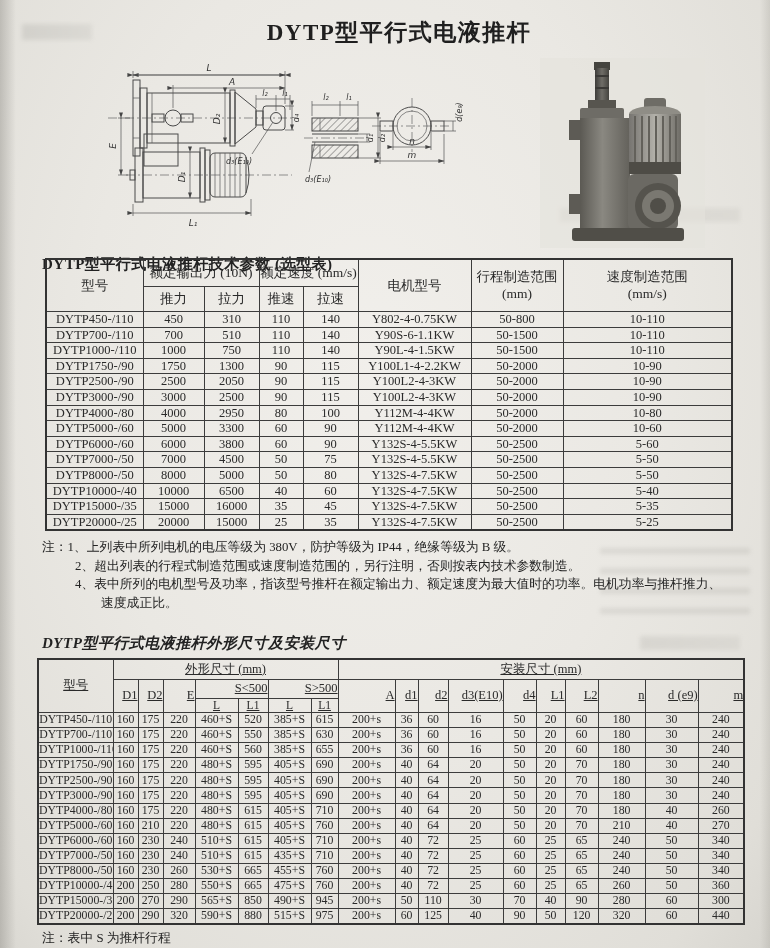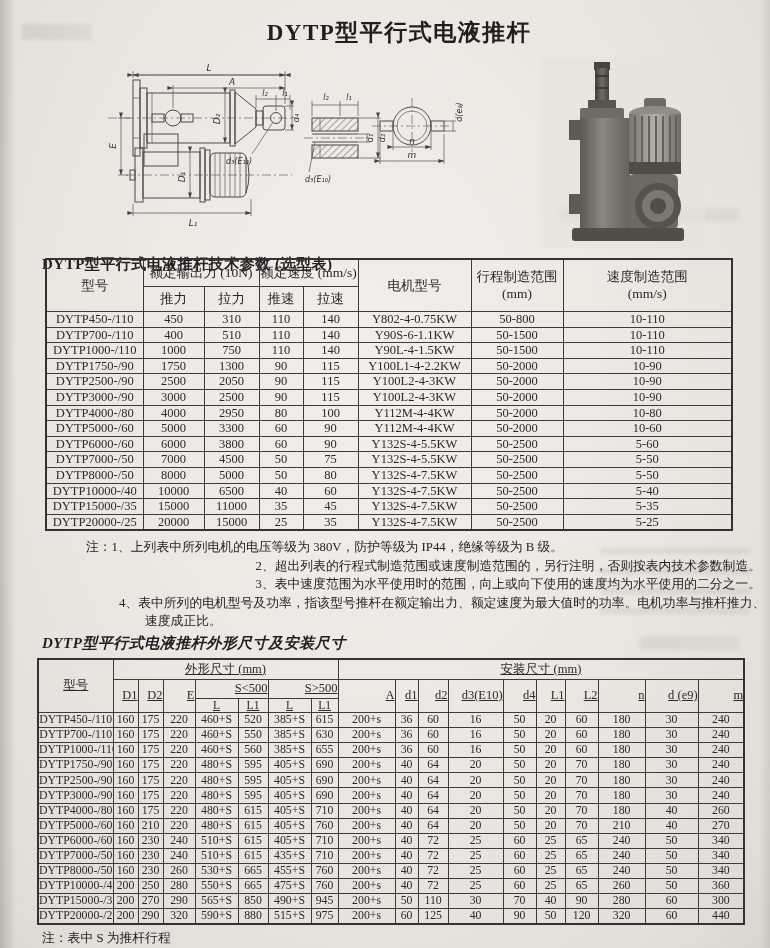--- a/index.html
+++ b/index.html
@@ -31,23 +31,23 @@
   #t1 td{height:14.6px;font-size:12.5px;line-height:1;}
   #t1 th span{display:block;line-height:1.2;}
 
   #t2{left:37px;top:658px;width:706px;}
   #t2 th{font-size:12.5px;line-height:1.1;text-decoration:underline;}
   #t2 thead tr:nth-child(1) th{height:19px;}
   #t2 thead tr:nth-child(2) th{height:18px;text-align:right;}
   #t2 thead tr:nth-child(3) th{height:13px;font-size:11.5px;}
   #t2 td{height:14.1px;font-size:11.8px;line-height:1;}
 
-  .notes{position:absolute;left:42px;top:538px;width:675px;font-size:12.8px;line-height:18.6px;color:#242424;margin-left:44px;}
+  .notes{position:absolute;left:42px;top:538px;width:675px;font-size:12.8px;line-height:18.6px;color:#242424;}
   .notes .nl{white-space:nowrap;}
-  .notes .ind{padding-left:33px;text-align:right;}
+  .notes .ind{padding-left:33px;}
   .notes .ind2{padding-left:59px;}
   .foot-note{position:absolute;left:42px;top:930px;font-size:12.8px;color:#242424;}
 
   .fig{position:absolute;}
   svg text{font-family:"DejaVu Sans","Liberation Sans",sans-serif;font-size:9px;
     font-style:italic;fill:#333;text-anchor:middle;}
   svg .ln{stroke:#4a4a4a;stroke-width:1;fill:none;}
   svg .thin{stroke:#5a5a5a;stroke-width:.7;fill:none;}
   svg .cl{stroke:#666;stroke-width:.7;fill:none;stroke-dasharray:9 3 2 3;}
   svg .dim{stroke:#555;stroke-width:.7;fill:none;}
@@ -318,21 +318,21 @@
           <td>450</td>
           <td>310</td>
           <td>110</td>
           <td>140</td>
           <td>Y802-4-0.75KW</td>
           <td>50-800</td>
           <td>10-110</td>
         </tr>
         <tr>
           <td>DYTP700-/110</td>
-          <td>400</td>
+          <td>700</td>
           <td>510</td>
           <td>110</td>
           <td>140</td>
           <td>Y90S-6-1.1KW</td>
           <td>50-1500</td>
           <td>10-110</td>
         </tr>
         <tr>
           <td>DYTP1000-/110</td>
           <td>1000</td>
@@ -429,21 +429,21 @@
           <td>6500</td>
           <td>40</td>
           <td>60</td>
           <td>Y132S-4-7.5KW</td>
           <td>50-2500</td>
           <td>5-40</td>
         </tr>
         <tr>
           <td>DYTP15000-/35</td>
           <td>15000</td>
-          <td>11000</td>
+          <td>16000</td>
           <td>35</td>
           <td>45</td>
           <td>Y132S-4-7.5KW</td>
           <td>50-2500</td>
           <td>5-35</td>
         </tr>
         <tr>
           <td>DYTP20000-/25</td>
           <td>20000</td>
           <td>15000</td>
@@ -452,21 +452,20 @@
           <td>Y132S-4-7.5KW</td>
           <td>50-2500</td>
           <td>5-25</td>
         </tr>
       </tbody>
   </table>
 
   <div class="notes">
     <div class="nl">注：1、上列表中所列电机的电压等级为 380V，防护等级为 IP44，绝缘等级为 B 级。</div>
     <div class="nl ind">2、超出列表的行程式制造范围或速度制造范围的，另行注明，否则按表内技术参数制造。</div>
-    <div class="nl ind">3、表中速度范围为水平使用时的范围，向上或向下使用的速度均为水平使用的二分之一。</div>
     <div class="nl ind">4、表中所列的电机型号及功率，指该型号推杆在额定输出力、额定速度为最大值时的功率。电机功率与推杆推力、</div>
     <div class="nl ind2">速度成正比。</div>
   </div>
 
   <div class="sec-heading" id="h2">DYTP型平行式电液推杆外形尺寸及安装尺寸</div>
 
   <table class="tbl" id="t2">
     <colgroup>
       <col style="width:75px">
         <col style="width:25px">

